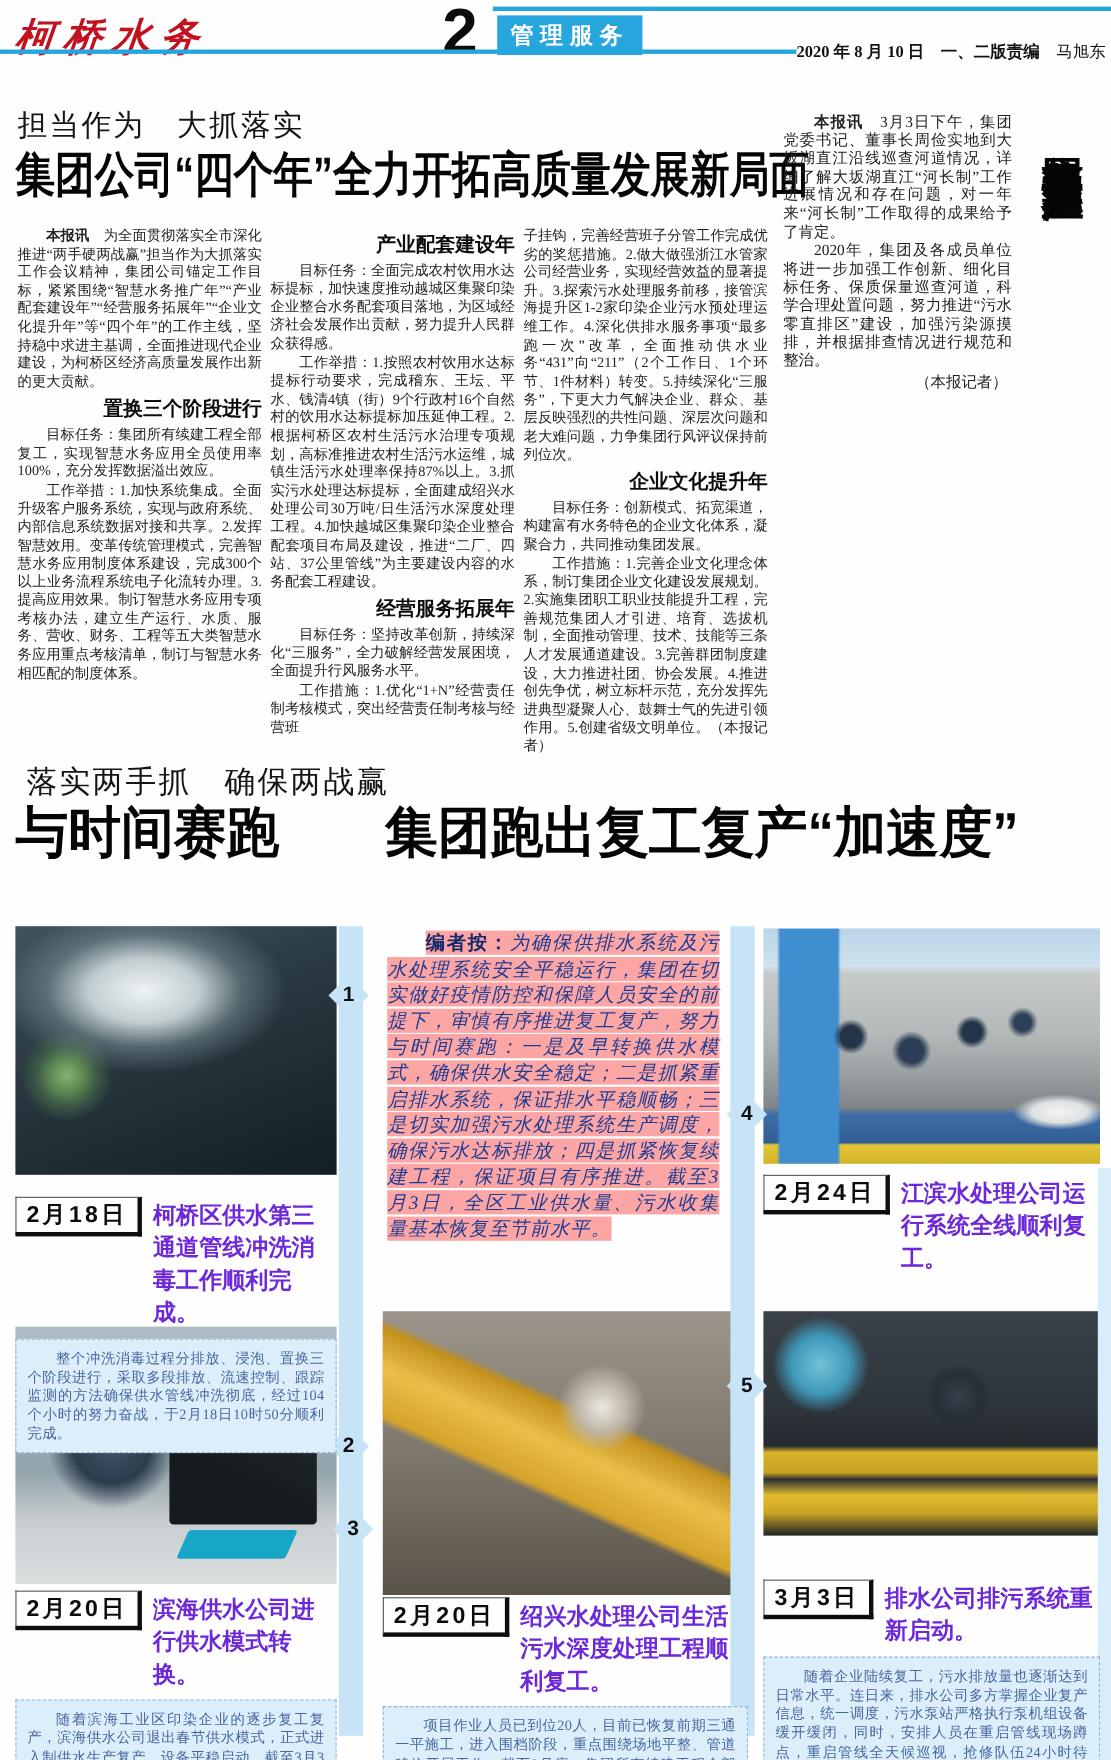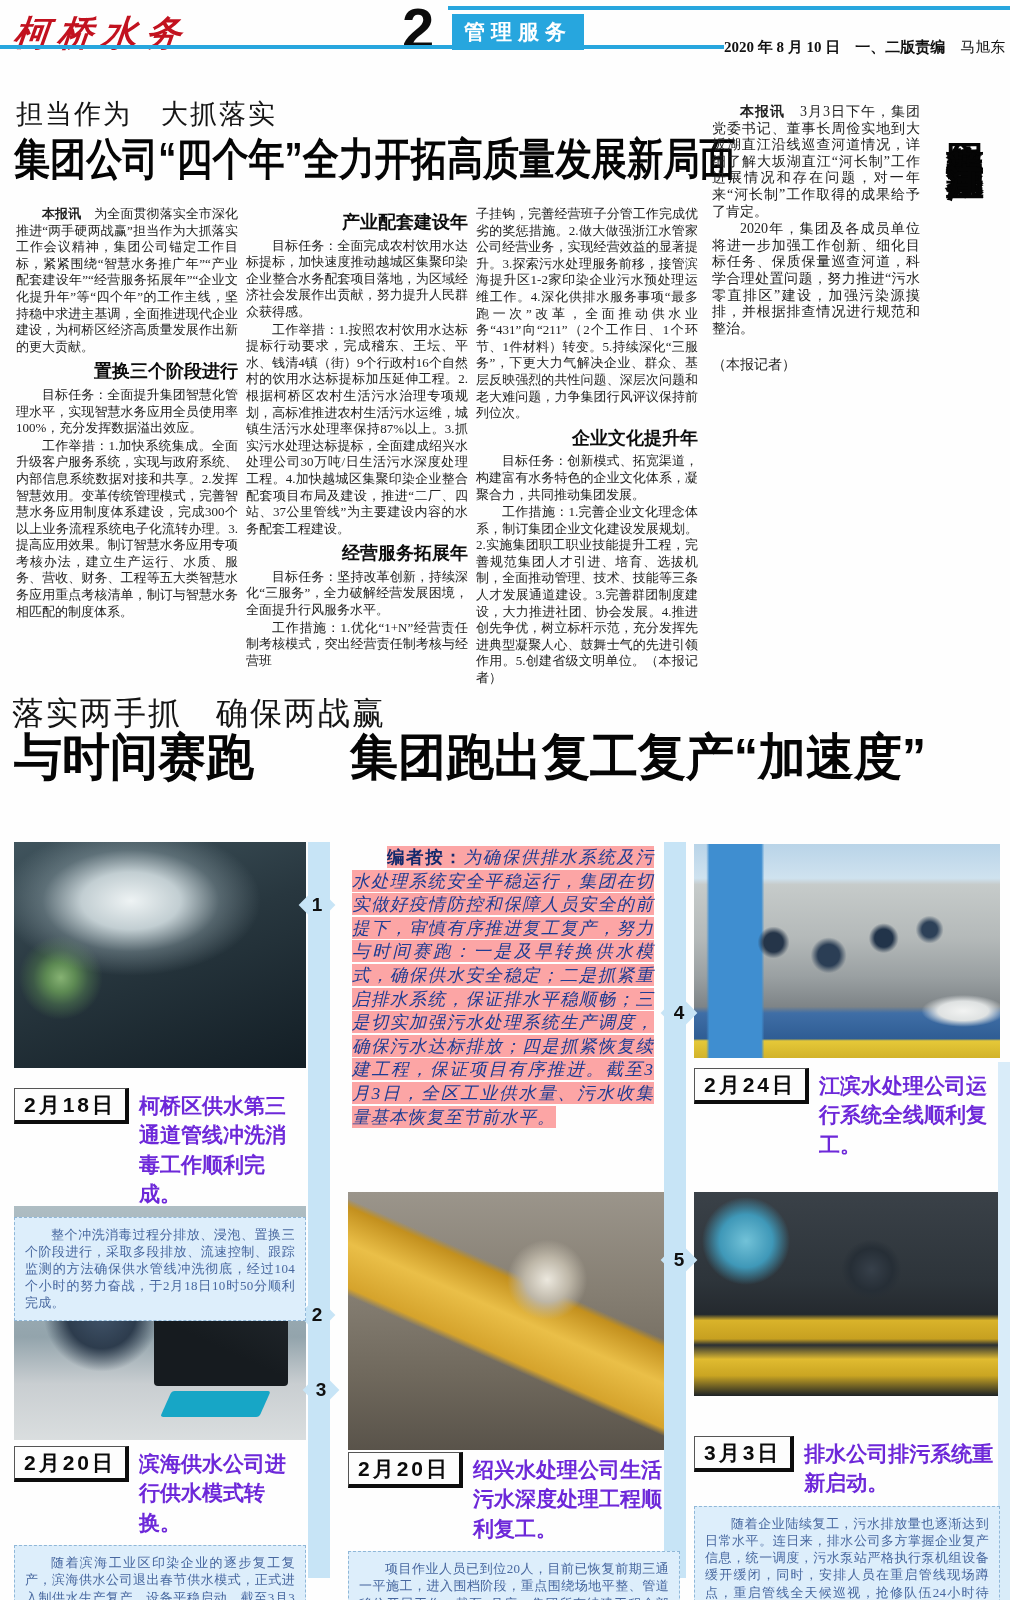--- a/index.html
+++ b/index.html
@@ -27,30 +27,30 @@
   .kicker1{left:16px;top:96px;font-size:27px;letter-spacing:2px;color:#151515}
   .headline1{left:14px;top:130px;font-size:44px;font-weight:900;white-space:nowrap;
              font-family:"Liberation Sans","DejaVu Sans",sans-serif;color:#050505;
              transform:scaleX(0.82);transform-origin:left top}
   .bodycol{top:206px;width:222px;font-size:13px;line-height:16.6px;
            text-align:justify;color:#222}
   .bodycol p,.rightcol p{text-indent:2em;margin-bottom:1px}
   .bodycol p.noindent{text-indent:0}
   .subhead{font-family:Liberation Sans, sans-serif;font-weight:bold;
            font-size:18px;text-align:right;margin:8px 0 7px;color:#0c0c0c}
-  .byline{text-indent:0 !important;padding-right:4px;margin-top:20px}
+  .byline{text-align:right;text-indent:0 !important;padding-right:4px;margin-top:4px}
   .col1{left:16px}.col2{left:246px}.col3{left:476px}
   .rightcol{left:712px;top:104px;width:208px;font-size:14px;line-height:16.6px;
             text-align:justify;color:#222}
   .vhl{left:932px;top:112px;height:500px;writing-mode:vertical-rl;
        font-size:38px;font-weight:900;letter-spacing:2px;line-height:66px;
        font-family:"Liberation Sans","DejaVu Sans",sans-serif;color:#050505}
 
   
-  .kicker2{left:12px;top:692px;font-size:32px;letter-spacing:2px;color:#151515}
+  .kicker2{left:24px;top:692px;font-size:28px;letter-spacing:2px;color:#151515}
   .headline2{left:14px;top:724px;font-size:50px;font-weight:900;white-space:nowrap;
              font-family:"Liberation Sans","DejaVu Sans",sans-serif;color:#050505;
              transform:scaleX(0.96);transform-origin:left top}
 
   
   .ribbon{top:842px;width:22px;height:736px;background:#c7e4f6}
   .ribbon-l{left:308px}.ribbon-r{left:664px}
   .marker{width:34px;height:34px}
   .marker .diamond{position:absolute;inset:4px;background:#c7e4f6;transform:rotate(45deg)}
   .marker .num{position:absolute;inset:0;display:flex;align-items:center;justify-content:center;
@@ -129,21 +129,21 @@
     <span>2020 年 8 月 10 日</span>　<span>一、二版责编</span>　<span class="names">马旭东</span>　
   </div>
 </header>
 
 <section>
   <div class="abs kicker1">担当作为　大抓落实</div>
   <h1 class="abs headline1">集团公司“四个年”全力开拓高质量发展新局面</h1>
   <div class="abs bodycol col1">
       <p><b>本报讯</b>　为全面贯彻落实全市深化推进“两手硬两战赢”担当作为大抓落实工作会议精神，集团公司锚定工作目标，紧紧围绕“智慧水务推广年”“产业配套建设年”“经营服务拓展年”“企业文化提升年”等“四个年”的工作主线，坚持稳中求进主基调，全面推进现代企业建设，为柯桥区经济高质量发展作出新的更大贡献。</p>
       <div class="subhead">置换三个阶段进行</div>
-      <p>目标任务：全面提升集团智慧化管理水平，实现智慧水务应用全员使用率100%，充分发挥数据溢出效应。</p>
+      <p>目标任务：集团所有续建工程全部复工，实现智慧水务应用全员使用率100%，充分发挥数据溢出效应。</p>
       <p>工作举措：1.加快系统集成。全面升级客户服务系统，实现与政府系统、内部信息系统数据对接和共享。2.发挥智慧效用。变革传统管理模式，完善智慧水务应用制度体系建设，完成300个以上业务流程系统电子化流转办理。3.提高应用效果。制订智慧水务应用专项考核办法，建立生产运行、水质、服务、营收、财务、工程等五大类智慧水务应用重点考核清单，制订与智慧水务相匹配的制度体系。</p>
     </div>
   <div class="abs bodycol col2">
       <div class="subhead">产业配套建设年</div>
       <p>目标任务：全面完成农村饮用水达标提标，加快速度推动越城区集聚印染企业整合水务配套项目落地，为区域经济社会发展作出贡献，努力提升人民群众获得感。</p>
       <p>工作举措：1.按照农村饮用水达标提标行动要求，完成稽东、王坛、平水、钱清4镇（街）9个行政村16个自然村的饮用水达标提标加压延伸工程。2.根据柯桥区农村生活污水治理专项规划，高标准推进农村生活污水运维，城镇生活污水处理率保持87%以上。3.抓实污水处理达标提标，全面建成绍兴水处理公司30万吨/日生活污水深度处理工程。4.加快越城区集聚印染企业整合配套项目布局及建设，推进“二厂、四站、37公里管线”为主要建设内容的水务配套工程建设。</p>
       <div class="subhead">经营服务拓展年</div>
       <p>目标任务：坚持改革创新，持续深化“三服务”，全力破解经营发展困境，全面提升行风服务水平。</p>
       <p>工作措施：1.优化“1+N”经营责任制考核模式，突出经营责任制考核与经营班</p>
     </div>

